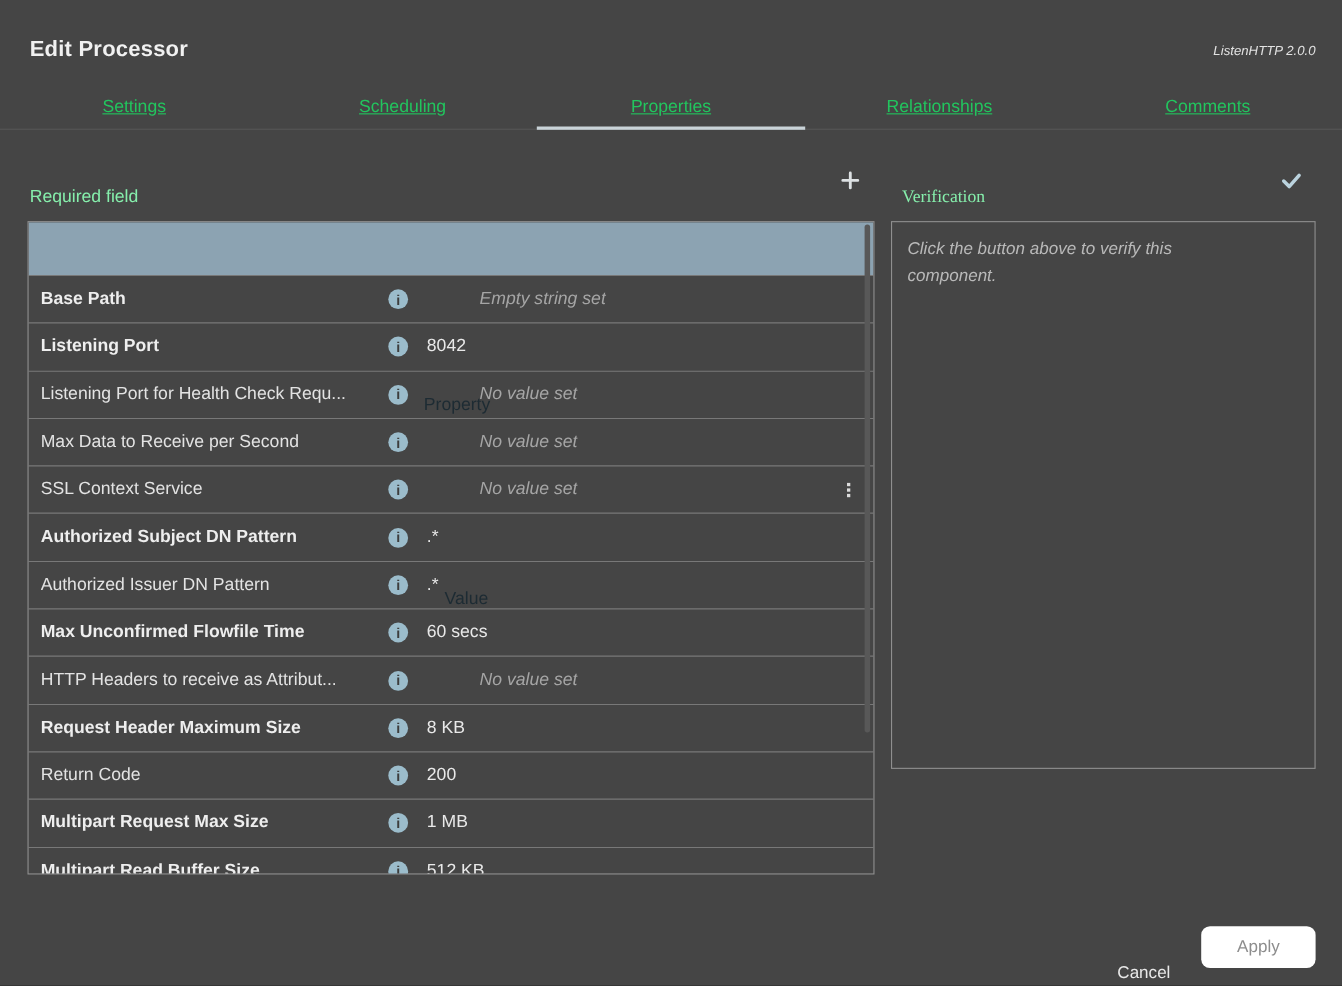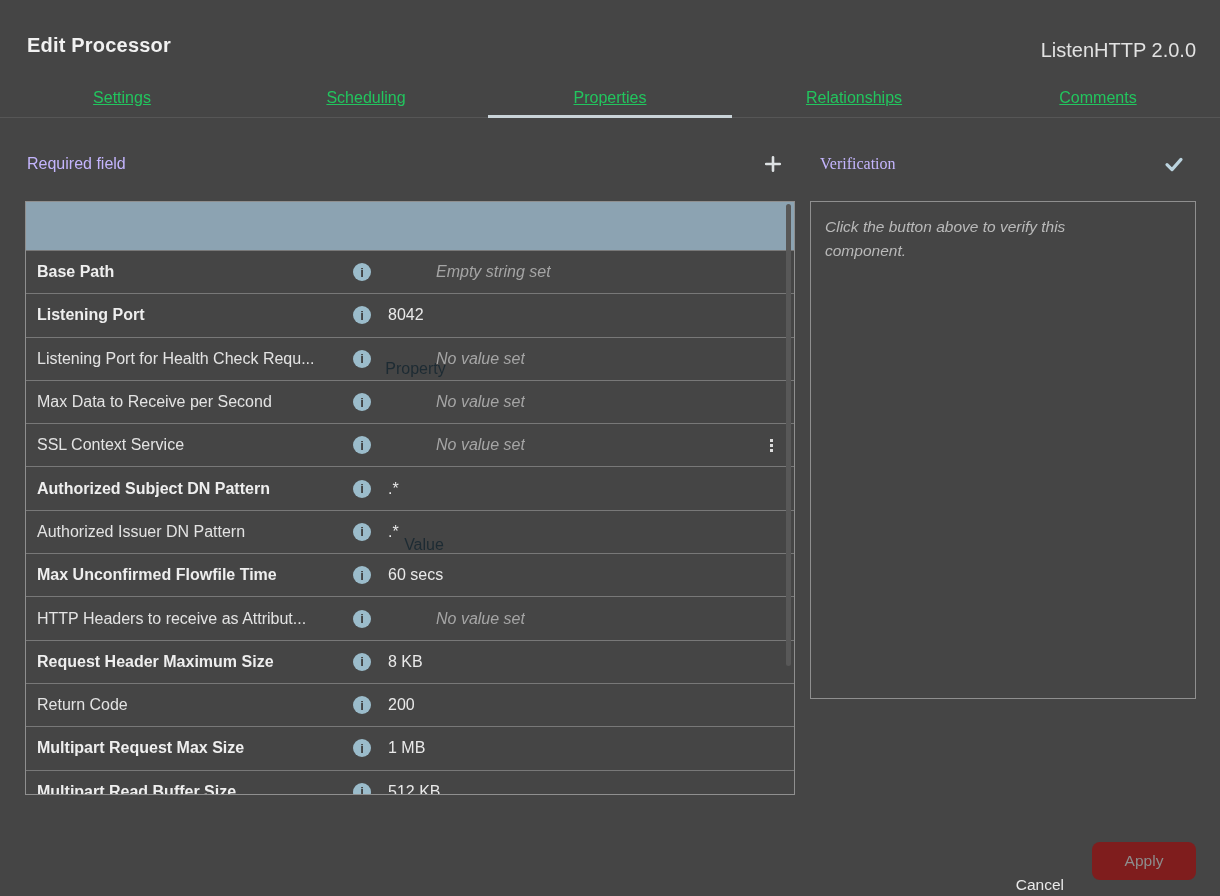--- a/index.html
+++ b/index.html
@@ -5,27 +5,27 @@
   * { margin:0; padding:0; box-sizing:border-box; }
   html,body { background:#2e2e2e; }
   .dialog{
     position:relative; width:1220px; height:896px;
     background:var(--dialog-bg,#454545);
     font-family:"Liberation Sans","DejaVu Sans",sans-serif;
     color:#e6e6e6; overflow:hidden;
   }
   
   .dlg-title{ position:absolute; left:27px; top:34px; font-size:20px; font-weight:700; color:#f1f1f1; letter-spacing:.2px; }
-  .dlg-version{ position:absolute; right:24px; top:39px; font-size:20px; color:#e2e2e2; }
+  .dlg-version{ position:absolute; right:24px; top:39px; font-size:12px; color:#e2e2e2;font-style:italic; }
   
   .tabbar{ position:absolute; left:0; right:0; top:78px; height:40px; display:flex; border-bottom:1px solid #565656; }
   .tab{ flex:1; position:relative; display:flex; align-items:center; justify-content:center; font-size:16px; color:#22c55e; cursor:pointer;text-decoration:underline; }
   .tab.active::after{ content:""; position:absolute; left:0; right:0; bottom:-1px; height:3px; background:var(--active-tab-underline,#C9D3D8); }
   
-  .sec-label{ position:absolute; font-size:16px; color:#c4b5fd; }
+  .sec-label{ position:absolute; font-size:16px; color:#86efac;margin-top:16px; }
   .icon-btn{ position:absolute; width:26px; height:26px; display:flex; align-items:center; justify-content:center; background:none; border:none; cursor:pointer; padding:0; }
   .icon-btn svg{ display:block; }
   
   .ptable{ position:absolute; left:25px; top:201px; width:770px; height:594px; border:1px solid #8f8f8f; overflow:hidden; background:var(--dialog-bg,#454545); }
   .thead{ display:flex; align-items:center; height:48px; background:var(--table-header-bg,#8CA3B2); color:#1d2b33; font-size:16px; font-weight:500;flex-direction:column; }
   .trow{ display:flex; align-items:center; height:43.3px; border-top:1px solid rgba(255,255,255,.28); font-size:16px; }
   .thead, .trow{ padding-left:11px; }
   .col-prop{ flex:0 0 334px; display:flex; align-items:center; min-width:0; }
   .col-val{ flex:1; display:flex; align-items:center; min-width:0; padding-left:17px; }
   .pname{ flex:1; min-width:0; white-space:nowrap; overflow:hidden; color:#e3e3e3; }
@@ -35,21 +35,21 @@
   .vtext.placeholder{ color:#a5a5a5; font-style:italic;margin-left:48px; }
   .kebab{ margin-left:auto; margin-right:21px; display:flex; flex-direction:column; gap:2px; cursor:pointer; }
   .kebab i{ width:3px; height:3px; background:#dcdcdc; display:block; }
   .scrollbar{ position:absolute; top:2px; right:3px; width:5px; height:588px; }
   .scrollbar .thumb{ width:5px; height:462px; background:#585858; border-radius:3px; }
   
   .vpanel{ position:absolute; left:810px; top:201px; width:386px; height:498px; border:1px solid #8f8f8f; }
   .vmsg{ padding:13px 14px; font-size:15.5px; font-style:italic; color:#b9b9b9; line-height:24px; max-width:330px; }
   
   .btn-cancel{ position:absolute; right:152px; top:868px; background:none; border:none; color:#e8e8e8; font-size:15.5px; font-family:inherit; cursor:pointer; padding:8px 4px; }
-  .btn-apply{ position:absolute; right:24px; top:842px; width:104px; height:38px; background:#7f1d1d; border:none; border-radius:8px; color:#8d8d8d; font-size:15.5px; font-family:inherit; }
+  .btn-apply{ position:absolute; right:24px; top:842px; width:104px; height:38px; background:#ffffff; border:none; border-radius:8px; color:#8d8d8d; font-size:15.5px; font-family:inherit; }
 </style>
 </head>
 <body>
 
 <div class="dialog">
 
   <div class="dlg-title">Edit Processor</div>
   <div class="dlg-version">ListenHTTP 2.0.0</div>
 
   <nav class="tabbar">

